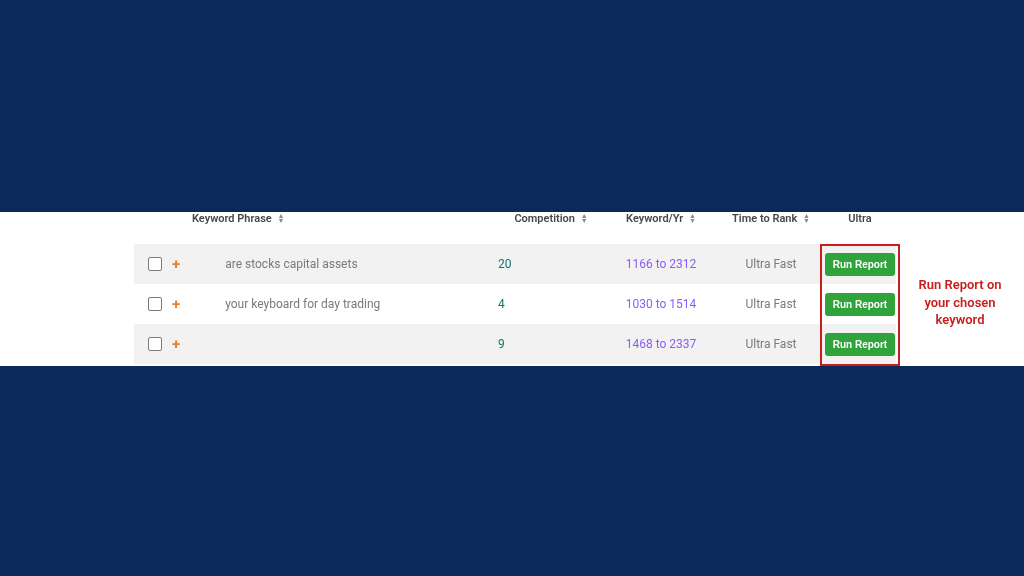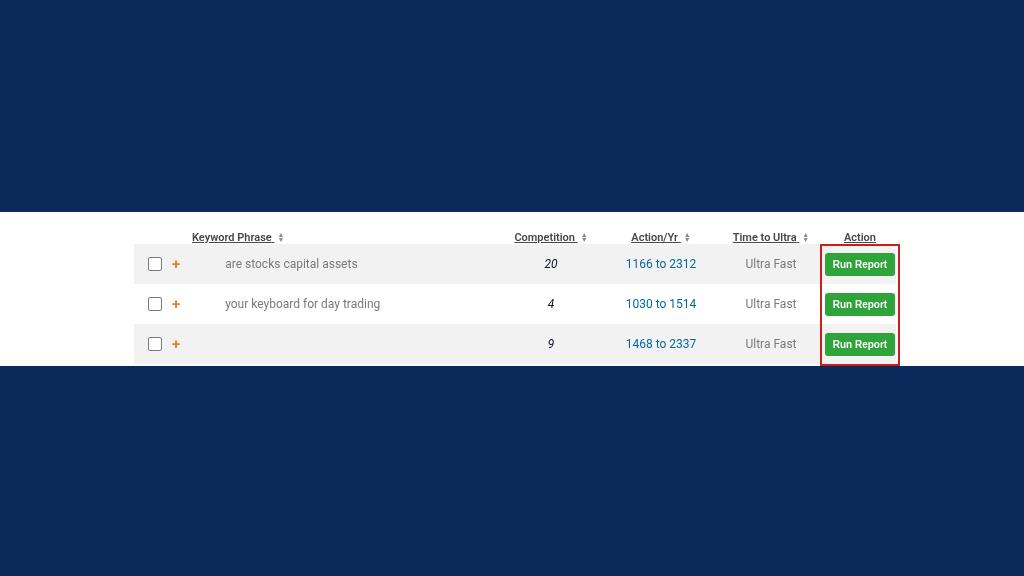--- a/index.html
+++ b/index.html
@@ -19,26 +19,25 @@
       background: #ffffff;
     }
     .table-wrap {
       position: absolute;
       left: 134px;
       top: 0;
       width: 762px;
     }
     .hrow {
       display: flex;
-      align-items: flex-end;
+      align-items: flex-start;
       height: 32px;
       font-size: 11px;
       color: #474747;
       font-weight: 600;
-      text-decoration: underline;
     }
     .col-kw   { width: 364px; padding-left: 58px; }
     .col-comp { width: 106px; text-align: center; }
     .col-vis  { width: 114px; text-align: center; }
     .col-ttr  { width: 106px; text-align: center; }
     .col-act  { width: 72px;  text-align: center; }
     .sort {
       display: inline-flex;
       flex-direction: column;
       line-height: 5px;
@@ -68,22 +67,22 @@
       background: #fff;
       margin-right: 10px;
     }
     .plus {
       color: #ef7e24;
       font-weight: 700;
       font-size: 15px;
       margin-right: 8px;
     }
     .kw-text { color: #7a7a7a; margin-left: 37px; }
-    .comp-cell { width: 106px; text-align: center; color: #0f172a; font-style: italic; }
-    .vis-cell  { width: 114px; text-align: center; color: #0369a1; }
+    .comp-cell { width: 106px; text-align: left; color: #0f766e; }
+    .vis-cell  { width: 114px; text-align: center; color: #8b5cf6; }
     .ttr-cell  { width: 106px; text-align: center; color: #7a7a7a; }
     .act-cell  { width: 72px; display: flex; justify-content: center; }
     .run-btn {
       background: #2fa43b;
       color: #fff;
       font-size: 10px;
       font-weight: 600;
       border: none;
       border-radius: 3px;
       padding: 6px 8px;
@@ -126,35 +125,35 @@
           </span>
       </div>
       <div class="col-comp">
         <span>Competition</span>
         <span class="sort">
             <span>▲</span>
             <span>▼</span>
           </span>
       </div>
       <div class="col-vis">
-        <span>Action/Yr</span>
+        <span>Keyword/Yr</span>
         <span class="sort">
             <span>▲</span>
             <span>▼</span>
           </span>
       </div>
       <div class="col-ttr">
-        <span>Time to Ultra</span>
+        <span>Time to Rank</span>
         <span class="sort">
             <span>▲</span>
             <span>▼</span>
           </span>
       </div>
       <div class="col-act">
-        <span>Action</span>
+        <span>Ultra</span>
       </div>
     </div>
 
     <div class="row alt">
       <div class="kw-cell">
         <span class="chk"></span>
         <span class="plus">+</span>
         <span class="kw-text">are stocks capital assets</span>
       </div>
       <div class="comp-cell">20</div>
@@ -188,13 +187,14 @@
       <div class="vis-cell">1468 to 2337</div>
       <div class="ttr-cell">Ultra Fast</div>
       <div class="act-cell">
         <button class="run-btn">Run Report</button>
       </div>
     </div>
 
   </div>
 
   <div class="redbox"></div>
+  <div class="annotation">Run Report on your chosen keyword</div>
 </div>
 
 </body></html>

